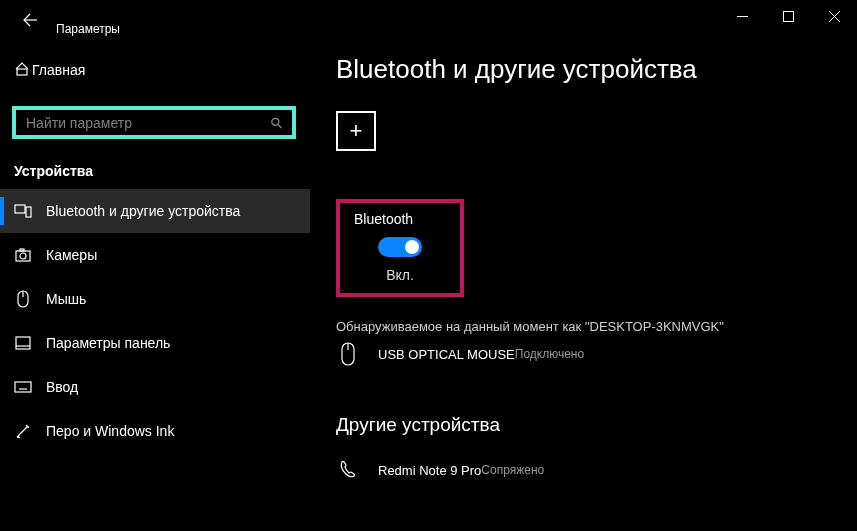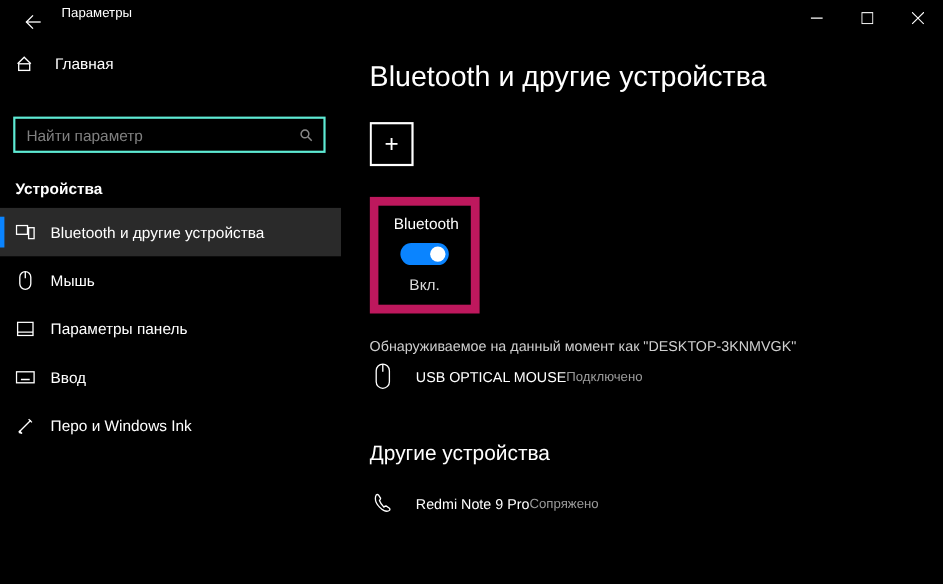--- a/index.html
+++ b/index.html
@@ -25,37 +25,37 @@
 }
 .title-btn svg { stroke:#fff; stroke-width:1; }
 
 
 #back-arrow {
   position:absolute; left:18px; top:8px;
   width:24px; height:24px;
   display:flex; align-items:center; justify-content:center;
 }
 #window-title {
-  position:absolute; left:56px; top:4px;
+  position:absolute; left:56px; top:22px;
   font-size:12px; color:#fff;
 }
 
 
 #sidebar {
   position:absolute; top:50px; left:0; width:310px; bottom:0;
 }
 .home-row {
-  display:flex; 
-  height:40px; padding-left:14px; gap:20px;
+  display:flex; align-items:center;
+  height:40px; padding-left:14px; gap:2px;
 }
 
 #search-box {
   margin:16px 12px 0 12px;
   height:33px; width:284px;
-  border:2px solid #5eead4;
+  border:4px solid #5eead4;
   background:#000;
   position:relative;
 }
 #search-input {
   border:none; background:transparent; outline:none;
   width:100%; height:100%;
   padding:0 34px 0 10px;
   color:#aaa; font-size:14px;
 }
 #search-input::placeholder { color:#808080; }
@@ -96,24 +96,25 @@
   display:flex; align-items:center; gap:18px; margin-bottom:28px;
 }
 #add-button {
   width:40px; height:40px; border:2px solid #fff;
   display:flex; align-items:center; justify-content:center;
   font-size:22px; line-height:1;
 }
 #add-label { font-size:14px; color:#dcdcdc; }
 
 #bluetooth-section {
-  border:8px solid #be185d;
+  border:4px solid #be185d;
   padding:8px 14px 10px 14px;
-  width:100px;
+  width:128px;
   display:inline-block;
+  margin-top:20px;
 }
 #section-bt-header {
   font-size:14px; color:#fff; margin-bottom:10px;
 }
 #toggle-row { display:flex; align-items:center; gap:10px;flex-direction:column; }
 .toggle {
   width:44px; height:20px; border-radius:10px;
   background:#0a84ff; position:relative;
 }
 .toggle::after {
@@ -197,20 +198,30 @@
     <span class="icon">
       <svg width="18" height="14">
           <rect x="1" y="1" width="10" height="8"></rect>
           <rect x="12" y="3" width="5" height="10"></rect>
         </svg>
     </span>
     <span>Bluetooth и другие устройства</span>
   </div>
 
 
+  <div class="nav-item">
+    <span class="icon">
+      <svg width="16" height="14">
+          <rect x="1" y="3" width="14" height="10"></rect>
+          <circle cx="8" cy="8" r="3"></circle>
+          <rect x="5" y="1" width="4" height="2"></rect>
+        </svg>
+    </span>
+    <span>Камеры</span>
+  </div>
 
   <div class="nav-item">
     <span class="icon">
       <svg width="14" height="18">
           <rect x="2" y="1" width="10" height="16" rx="5"></rect>
           <line x1="7" y1="1" x2="7" y2="7"></line>
         </svg>
     </span>
     <span>Мышь</span>
   </div>

